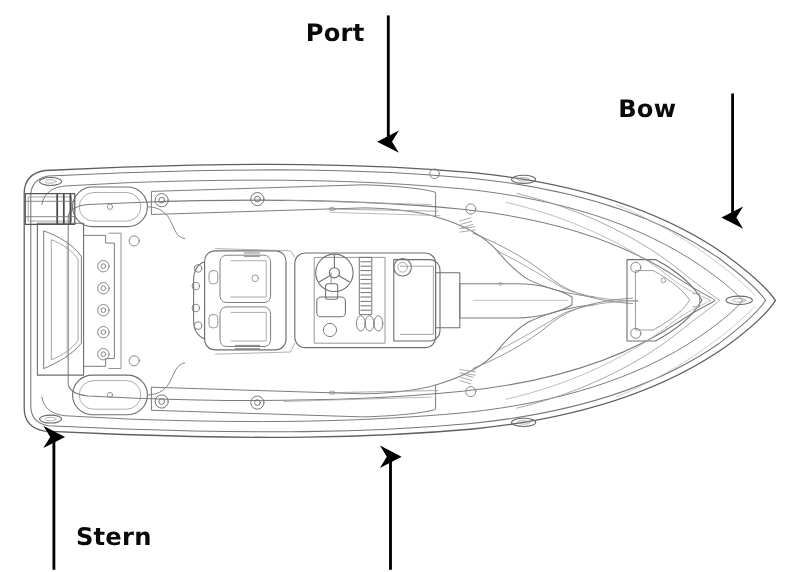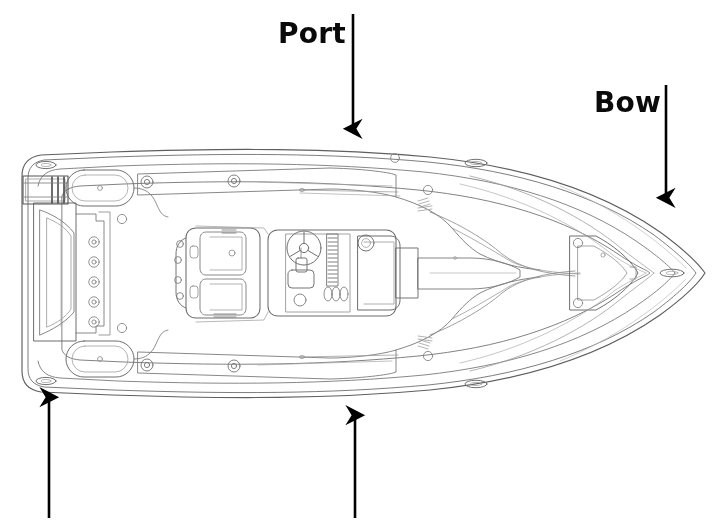--- a/index.html
+++ b/index.html
@@ -21,28 +21,28 @@
     left: 0;
     top: 0;
     width: 725px;
     height: 520px;
     display: block;
   }
   .lbl {
     position: absolute;
     font-family: "DejaVu Sans", "Liberation Sans", sans-serif;
     font-weight: bold;
-    font-size: 28px;
+    font-size: 22px;
     color: #0a0a0a;
     letter-spacing: 0.2px;
     white-space: nowrap;
     line-height: 1;
   }
   #label-port      { left: 278px; top: 20px; }
-  #label-bow       { left: 594px; top: 89px; }
+  #label-bow       { left: 562px; top: 89px; }
   #label-stern     { left: 69px;  top: 478px; }
   #label-starboard { left: 377px; top: 478px; }
 </style>
 </head>
 <body>
 
 <div id="stage">
 
   <svg id="diagram-svg" viewBox="0 0 725 520">
     <defs>
@@ -370,14 +370,15 @@
     <g stroke="#000000" stroke-width="2.6" fill="none">
       <line x1="353" y1="14" x2="353" y2="128" marker-end="url(#arrowhead)"></line>
       <line x1="666" y1="85" x2="666" y2="197" marker-end="url(#arrowhead)"></line>
       <line x1="49" y1="518" x2="49" y2="398" marker-end="url(#arrowhead)"></line>
       <line x1="355" y1="518" x2="355" y2="416" marker-end="url(#arrowhead)"></line>
     </g>
   </svg>
 
   <div class="lbl" id="label-port">Port</div>
   <div class="lbl" id="label-bow">Bow</div>
+  <div class="lbl" id="label-stern">Stern</div>
 
 </div>
 
 </body></html>

